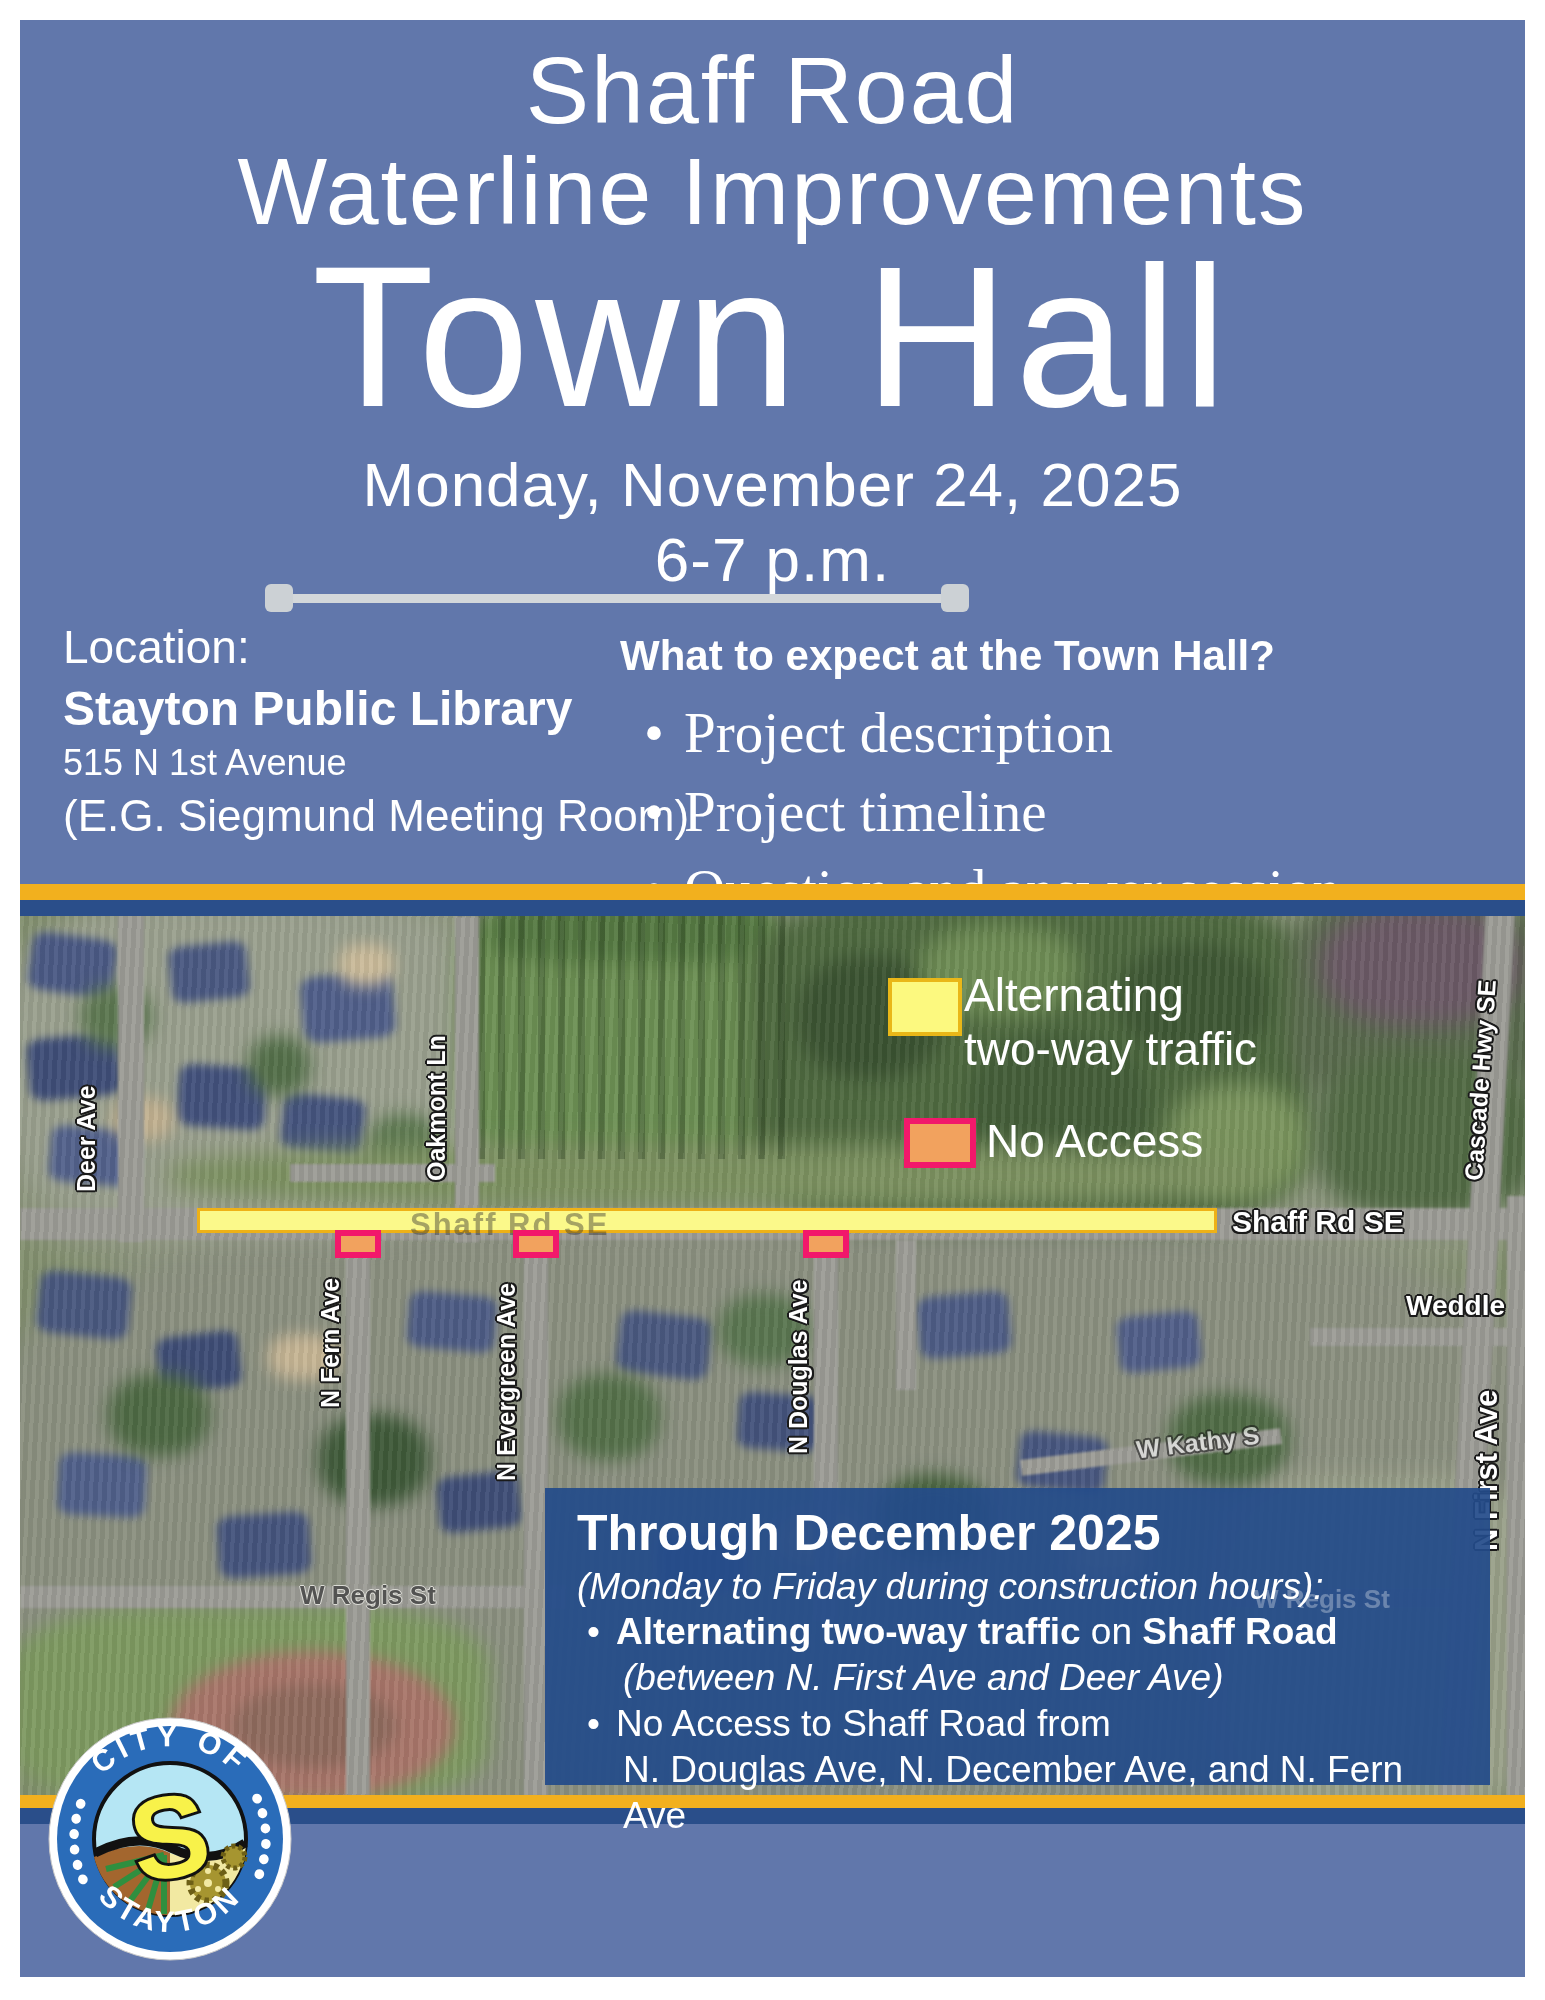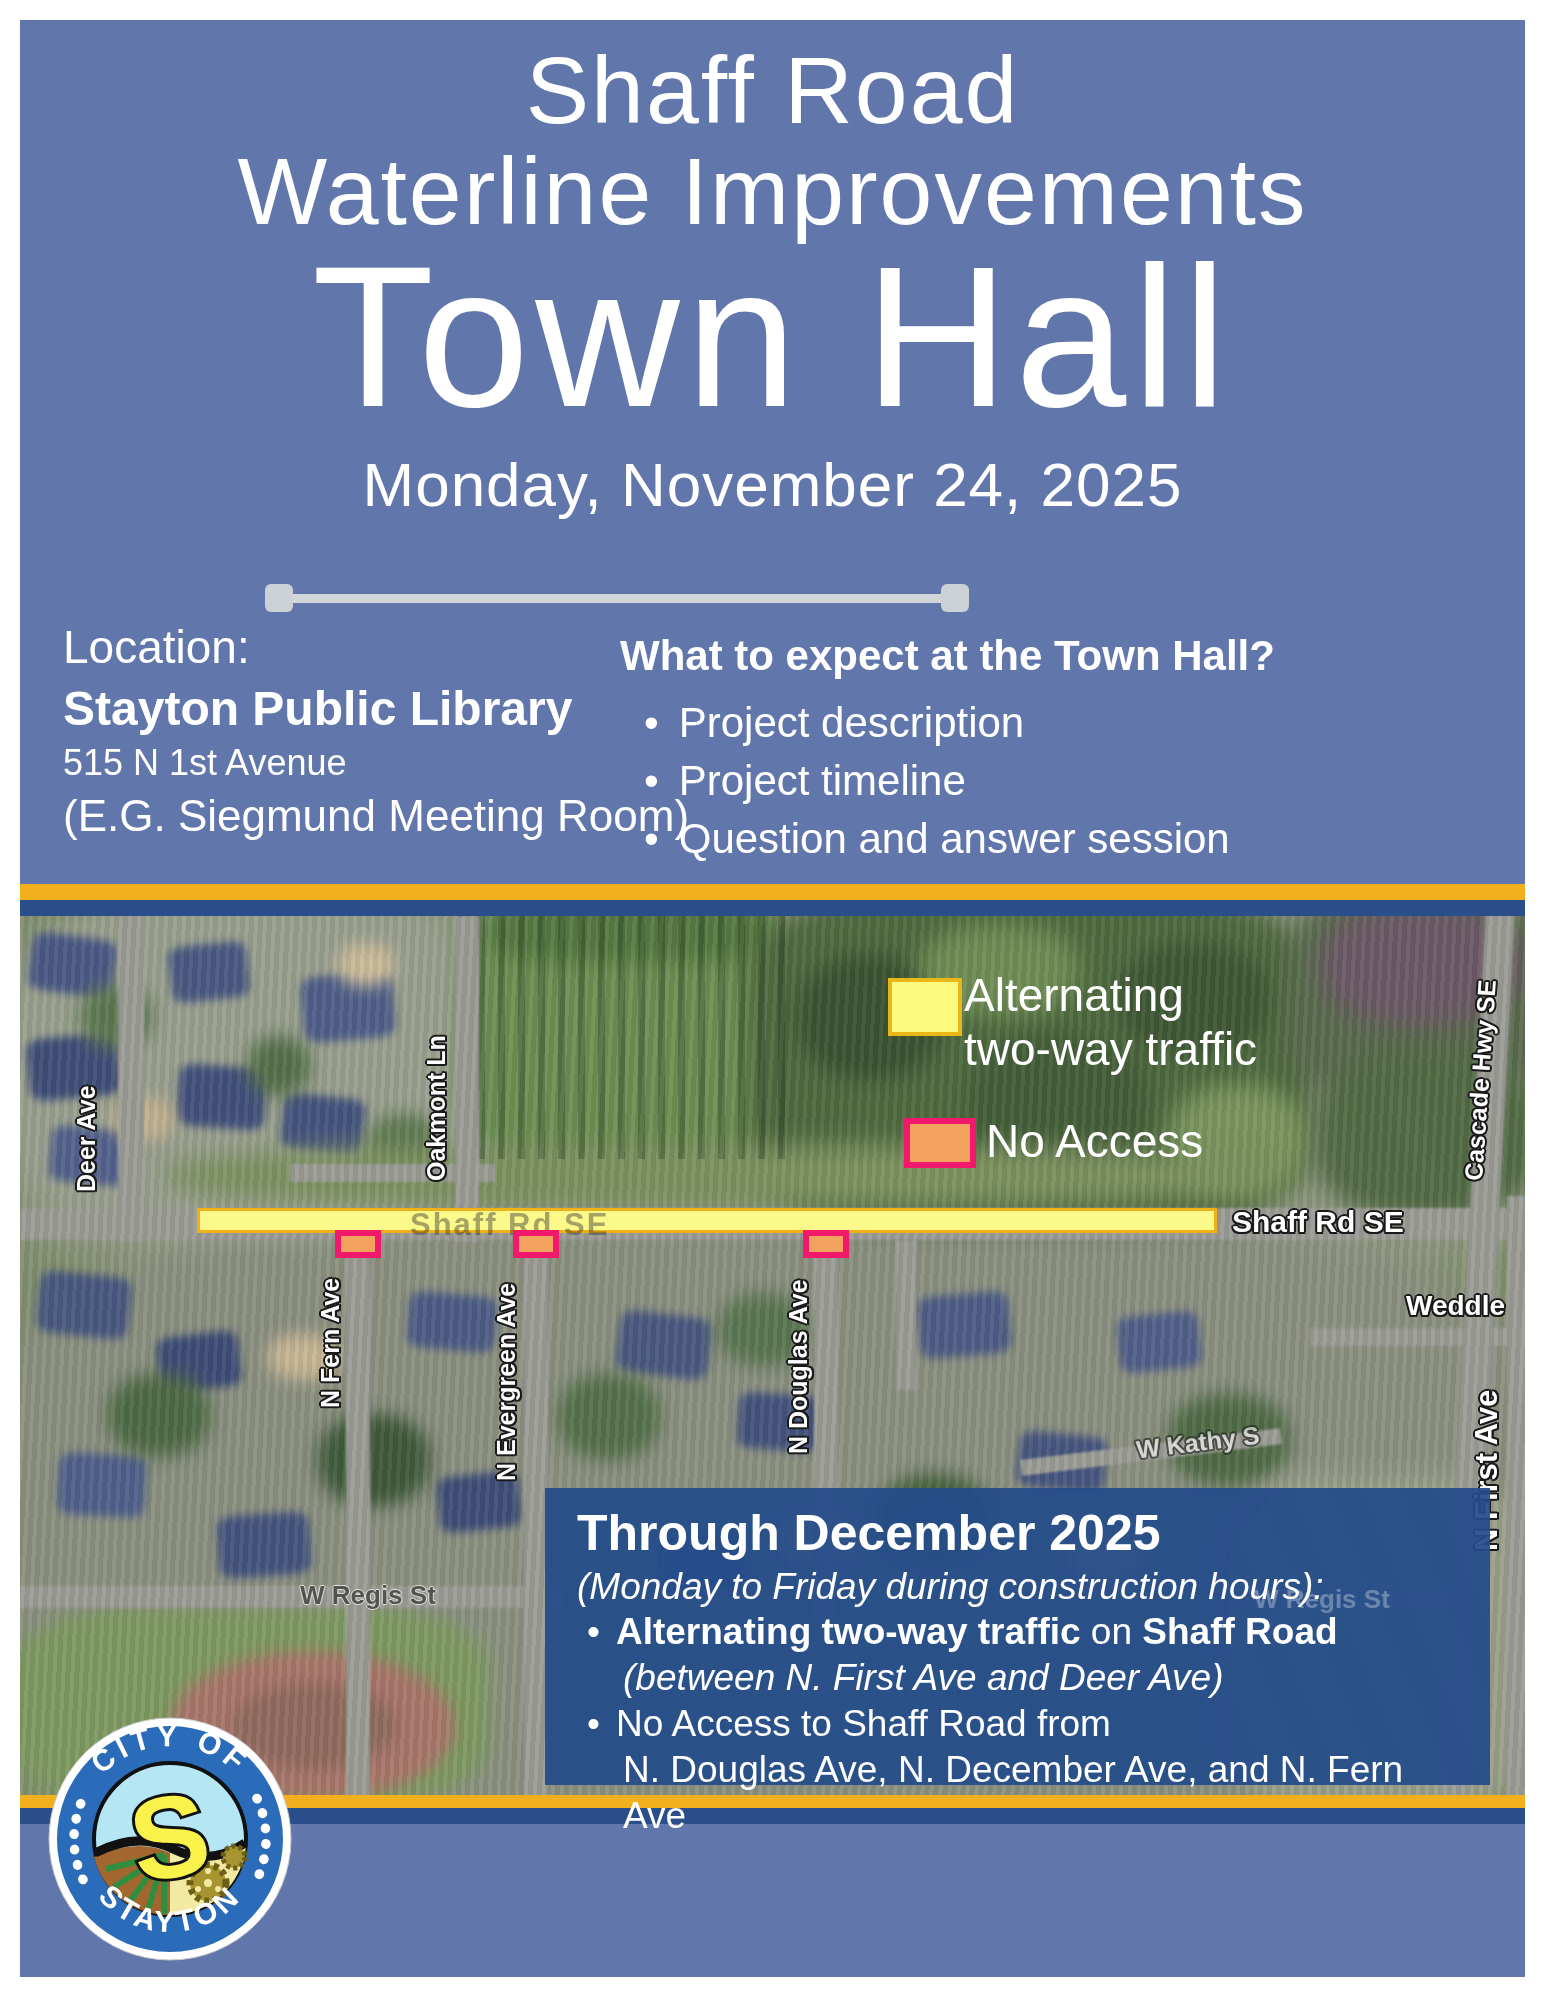--- a/index.html
+++ b/index.html
@@ -21,21 +21,21 @@
 
   .loc{position:absolute;left:43px;top:598px;color:#fff;}
   .loc-label{font-size:46px;line-height:1.3;}
   .loc-name{font-size:48px;line-height:1.3;font-weight:700;}
   .loc-addr{font-size:36px;line-height:1.3;}
   .loc-room{font-size:44px;line-height:1.3;}
 
   .expect{position:absolute;left:600px;top:612px;color:#fff;width:890px;}
   .expect-h{font-size:42px;font-weight:700;margin-bottom:14px;}
   .expect ul{list-style:none;margin:0;padding:0;}
-  .expect li{font-size:42px;line-height:1.38;display:flex;}
+  .expect li{font-size:57px;line-height:1.38;display:flex;font-family:Liberation Serif, serif;}
   .expect li::before{content:"\2022";margin:0 20px 0 24px;}
 
   
   .bar-gold{position:absolute;left:0;width:1505px;height:16px;background:#F2B01E;}
   .bar-navy{position:absolute;left:0;width:1505px;height:16px;background:#2A4E8A;}
   .bg1{top:864px;} .bn1{top:880px;}
   .bg2{top:1775px;height:13px;} .bn2{top:1788px;}
 
   
   .map{position:absolute;left:0;top:896px;width:1505px;height:879px;background:#83906f;overflow:hidden;}
@@ -99,20 +99,21 @@
 
 <div class="page">
   <div class="poster">
 
     <div class="header">
       <div class="h-stack">
         <div class="t-line">Shaff Road</div>
         <div class="t-line">Waterline Improvements</div>
         <div class="t-big">Town Hall</div>
         <div class="h-date">Monday, November 24, 2025</div>
+        <div class="h-time">6-7 p.m.</div>
       </div>
 
       <div class="divider-line"></div>
       <div class="divider-sq sq-l"></div>
       <div class="divider-sq sq-r"></div>
 
       <div class="loc">
         <div class="loc-label">Location:</div>
         <div class="loc-name">Stayton Public Library</div>
         <div class="loc-addr">515 N 1st Avenue</div>

